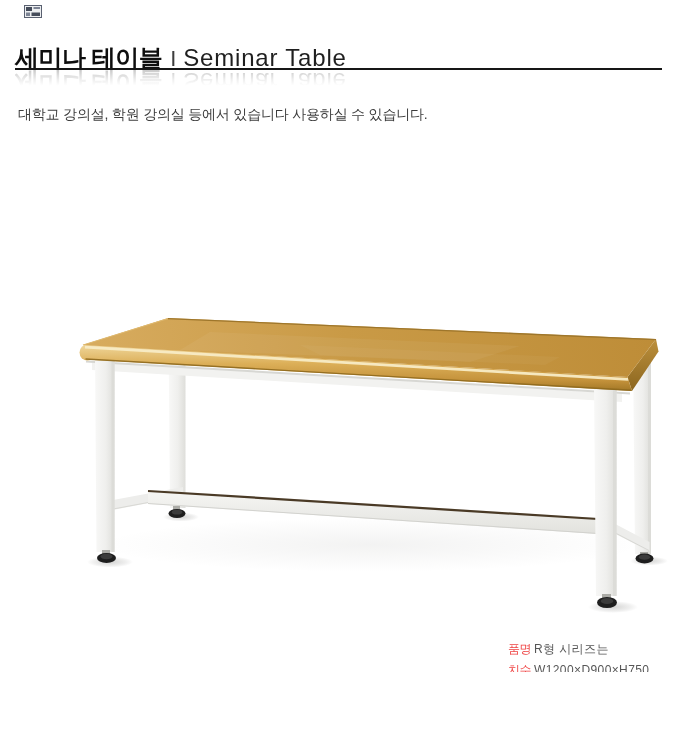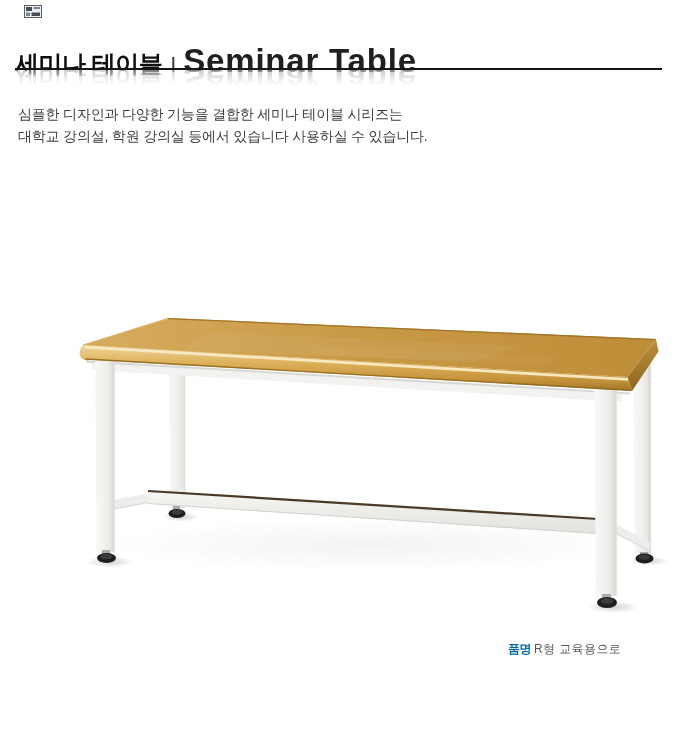--- a/index.html
+++ b/index.html
@@ -6,41 +6,41 @@
   .canvas{position:relative;width:680px;height:672px;background:#ffffff;overflow:hidden;
           font-family:"Liberation Sans","DejaVu Sans",sans-serif;}
 
   
   .mini-icon{position:absolute;left:24px;top:4px;width:18px;height:13px;}
 
   
   .title-row{position:absolute;left:15px;top:42px;height:27px;display:flex;align-items:baseline;white-space:nowrap;}
   .title-ko{font-size:24px;font-weight:bold;color:#0e0e0e;letter-spacing:-0.5px;}
   .title-sep{font-size:22px;font-weight:400;color:#3d3d3d;margin:0 7px 0 8px;}
-  .title-en{font-size:33px;font-weight:700;color:#1f1f1f;letter-spacing:0.8px;}
+  .title-en{font-size:24px;font-weight:400;color:#1f1f1f;letter-spacing:0.8px;}
 
   .title-rule{position:absolute;left:15px;top:68px;width:647px;height:1.5px;background:#161616;}
 
   
   .title-reflection{position:absolute;left:15px;top:70px;width:647px;height:17px;overflow:hidden;pointer-events:none;}
   .title-reflection .title-row{position:absolute;left:0;top:0;transform:scaleY(-1);}
   .title-reflection .title-ko,.title-reflection .title-sep,.title-reflection .title-en{color:rgba(0,0,0,0.38);}
   .reflection-fade{position:absolute;left:0;top:0;width:100%;height:100%;
      background:linear-gradient(to bottom,rgba(255,255,255,0.45) 0%,rgba(255,255,255,0.82) 55%,#ffffff 92%);}
 
   
   .desc{position:absolute;left:18px;top:103px;font-size:14px;line-height:22px;color:#3c3c3c;letter-spacing:-0.2px;white-space:nowrap;}
 
   
   .photo{position:absolute;left:0;top:0;width:680px;height:752px;pointer-events:none;}
 
   
   .specs{position:absolute;left:508px;top:639px;font-size:12px;line-height:21px;color:#555;}
   .spec-row{display:flex;white-space:nowrap;}
-  .spec-label{font-weight:bold;color:#0369a1;width:26px;flex:0 0 26px;letter-spacing:-0.5px;}
+  .spec-label{font-weight:normal;color:#ef4444;width:26px;flex:0 0 26px;letter-spacing:-0.5px;}
   .spec-value{color:#565656;letter-spacing:0.4px;}
 </style>
 </head>
 <body>
 
 <div class="canvas">
 
   <div class="mini-icon">
     <svg width="18" height="13" viewBox="0 0 18 13">
       <rect x="0.5" y="0.5" width="17" height="12" fill="#eceef0" stroke="#596070" stroke-width="1"></rect>
@@ -62,21 +62,20 @@
   <div class="title-reflection">
     <div class="title-row">
       <span class="title-ko">세미나 테이블</span>
       <span class="title-sep">I</span>
       <span class="title-en">Seminar Table</span>
     </div>
     <div class="reflection-fade"></div>
   </div>
 
   <div class="desc">
-    <div>심플한 디자인과 다양한 기능을 결합한 세미나 테이블 시리즈는</div>
     <div>대학교 강의설, 학원 강의실 등에서 있습니다 사용하실 수 있습니다.</div>
   </div>
 
   <svg class="photo" viewBox="0 0 680 752" width="680" height="752">
     <defs>
       <radialGradient id="shadowFoot" cx="50%" cy="50%" r="50%">
         <stop offset="0%" stop-color="rgba(60,60,55,0.22)"></stop>
         <stop offset="70%" stop-color="rgba(60,60,55,0.08)"></stop>
         <stop offset="100%" stop-color="rgba(60,60,55,0)"></stop>
       </radialGradient>
@@ -174,17 +173,21 @@
       <line x1="168" y1="318.6" x2="656" y2="339.6" stroke="#9E762B" stroke-width="1.3"></line>
       <line x1="168" y1="318.6" x2="83" y2="345" stroke="#DFB96F" stroke-width="1"></line>
       <polygon points="210,332 520,346 470,362 180,350" fill="#FFFFFF" opacity="0.05"></polygon>
       <polygon points="300,345 560,357 545,365 320,355" fill="#FFFFFF" opacity="0.04"></polygon>
     </g>
   </svg>
 
   <div class="specs">
     <div class="spec-row">
       <span class="spec-label">품명</span>
-      <span class="spec-value">R형 교육용으로</span>
+      <span class="spec-value">R형 시리즈는</span>
+    </div>
+    <div class="spec-row">
+      <span class="spec-label">치수</span>
+      <span class="spec-value">W1200×D900×H750</span>
     </div>
   </div>
 
 </div>
 
 </body></html>

